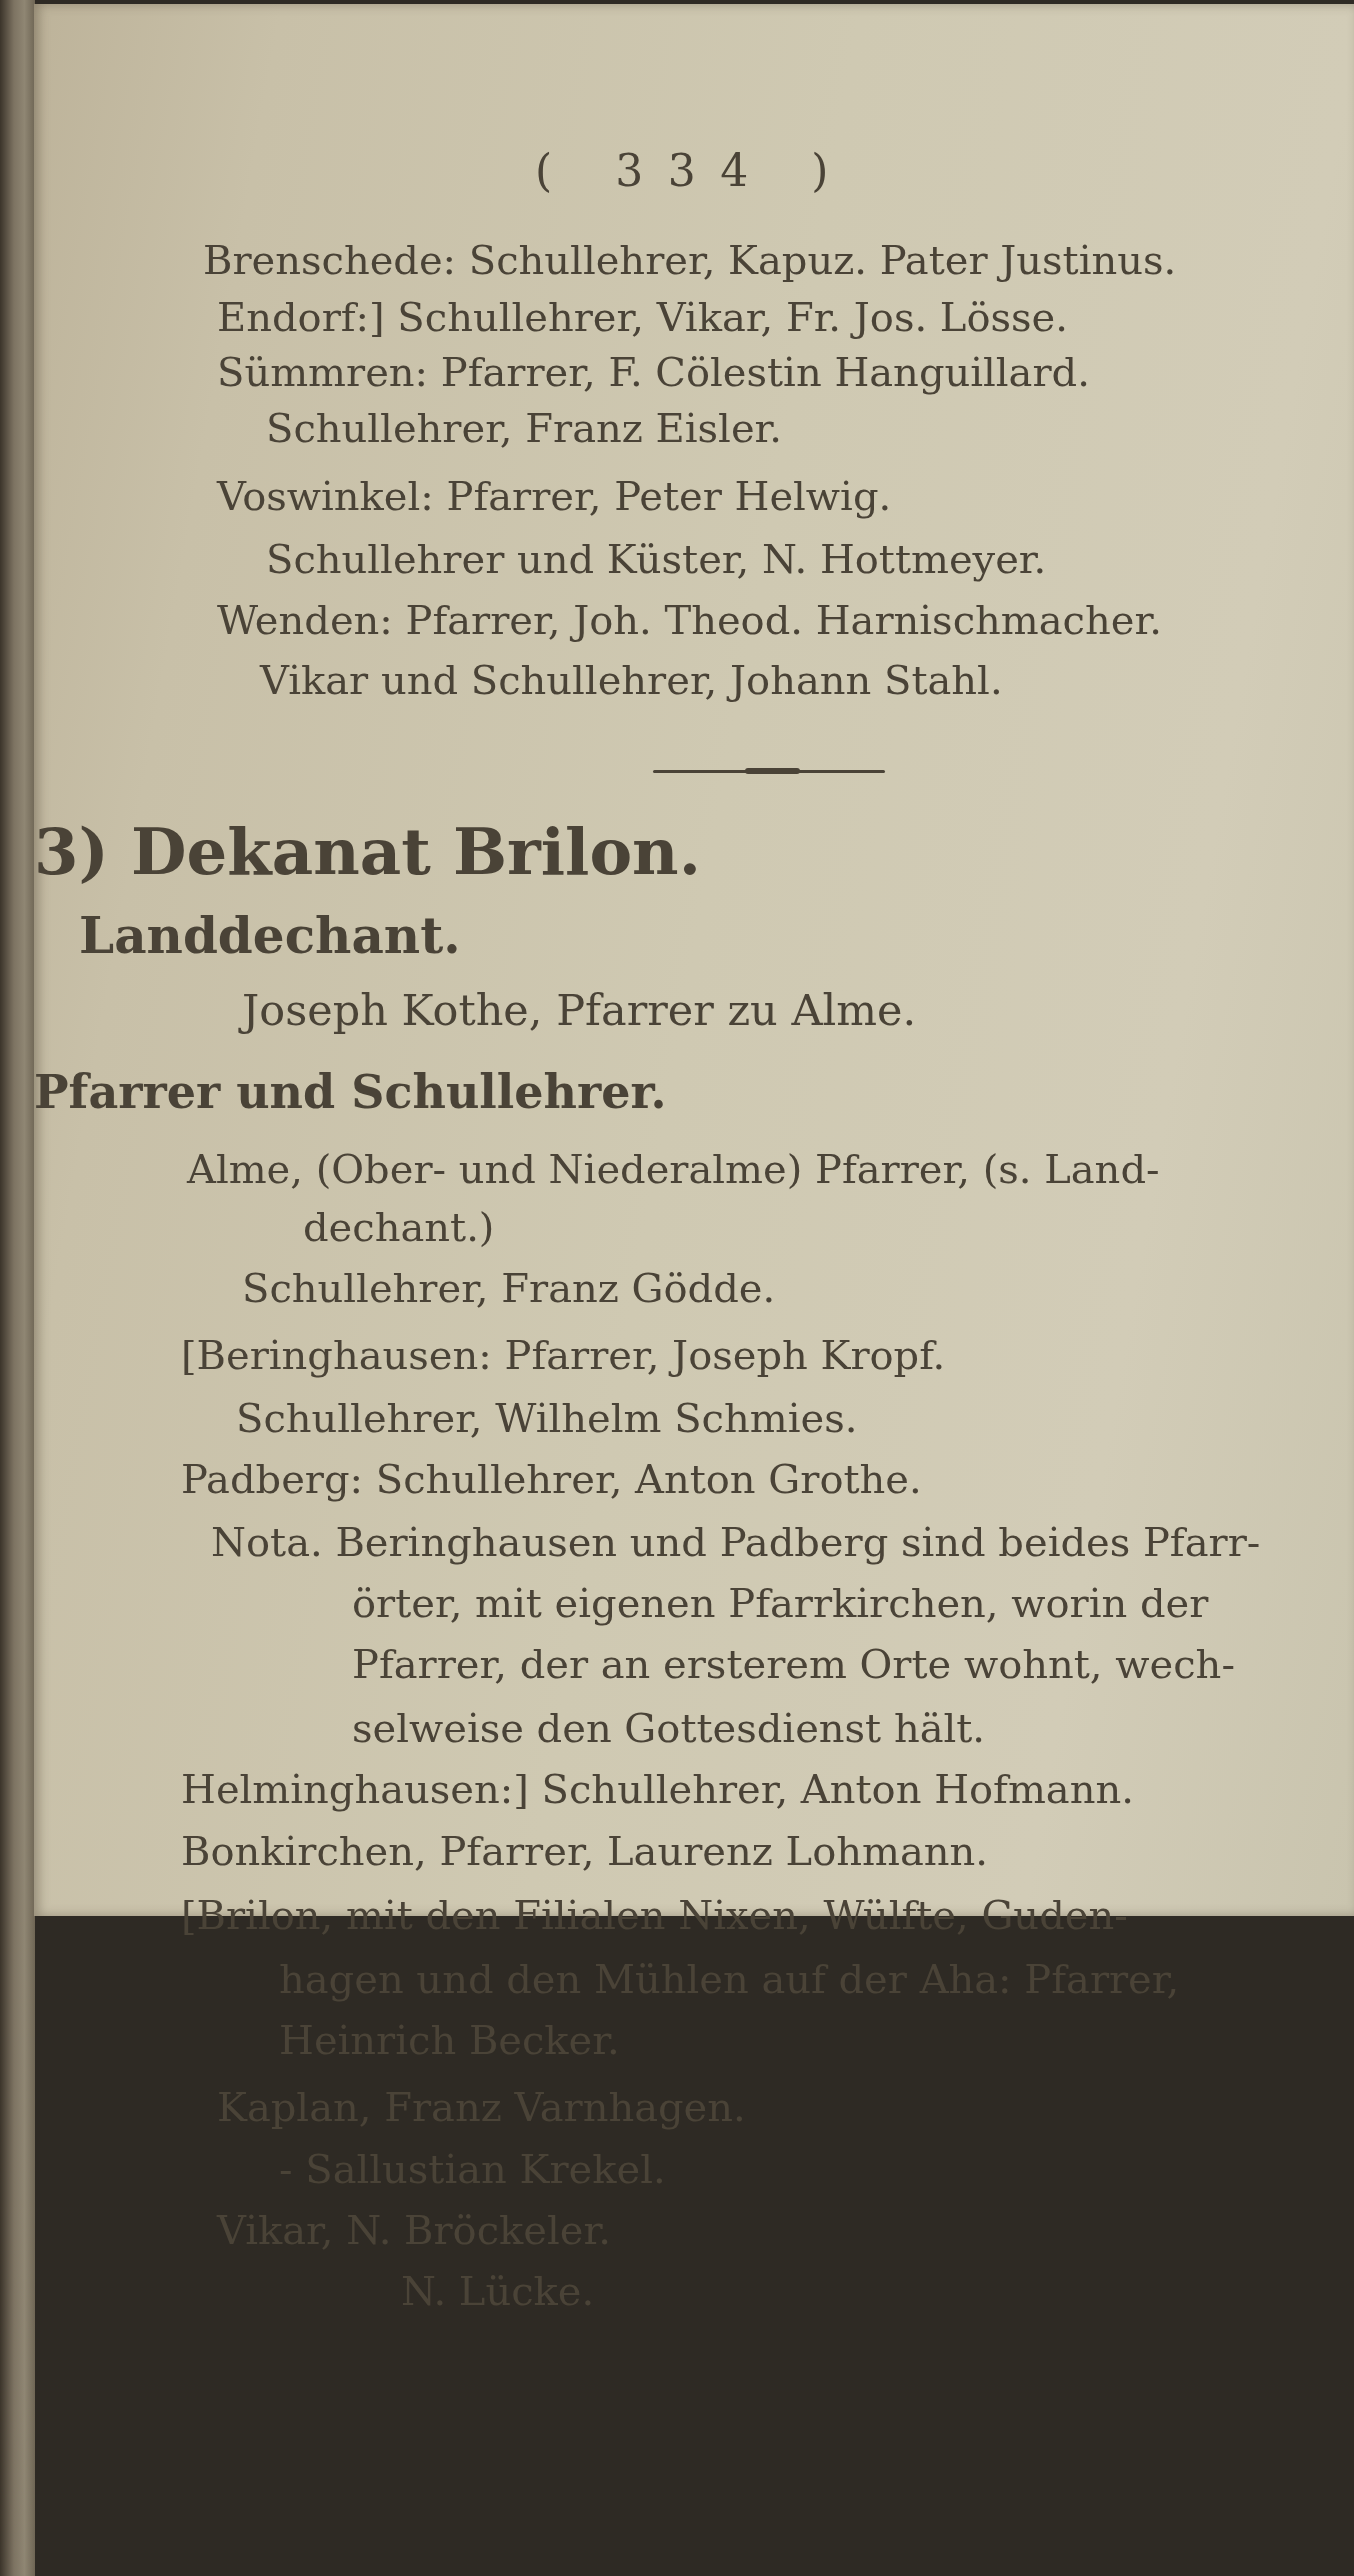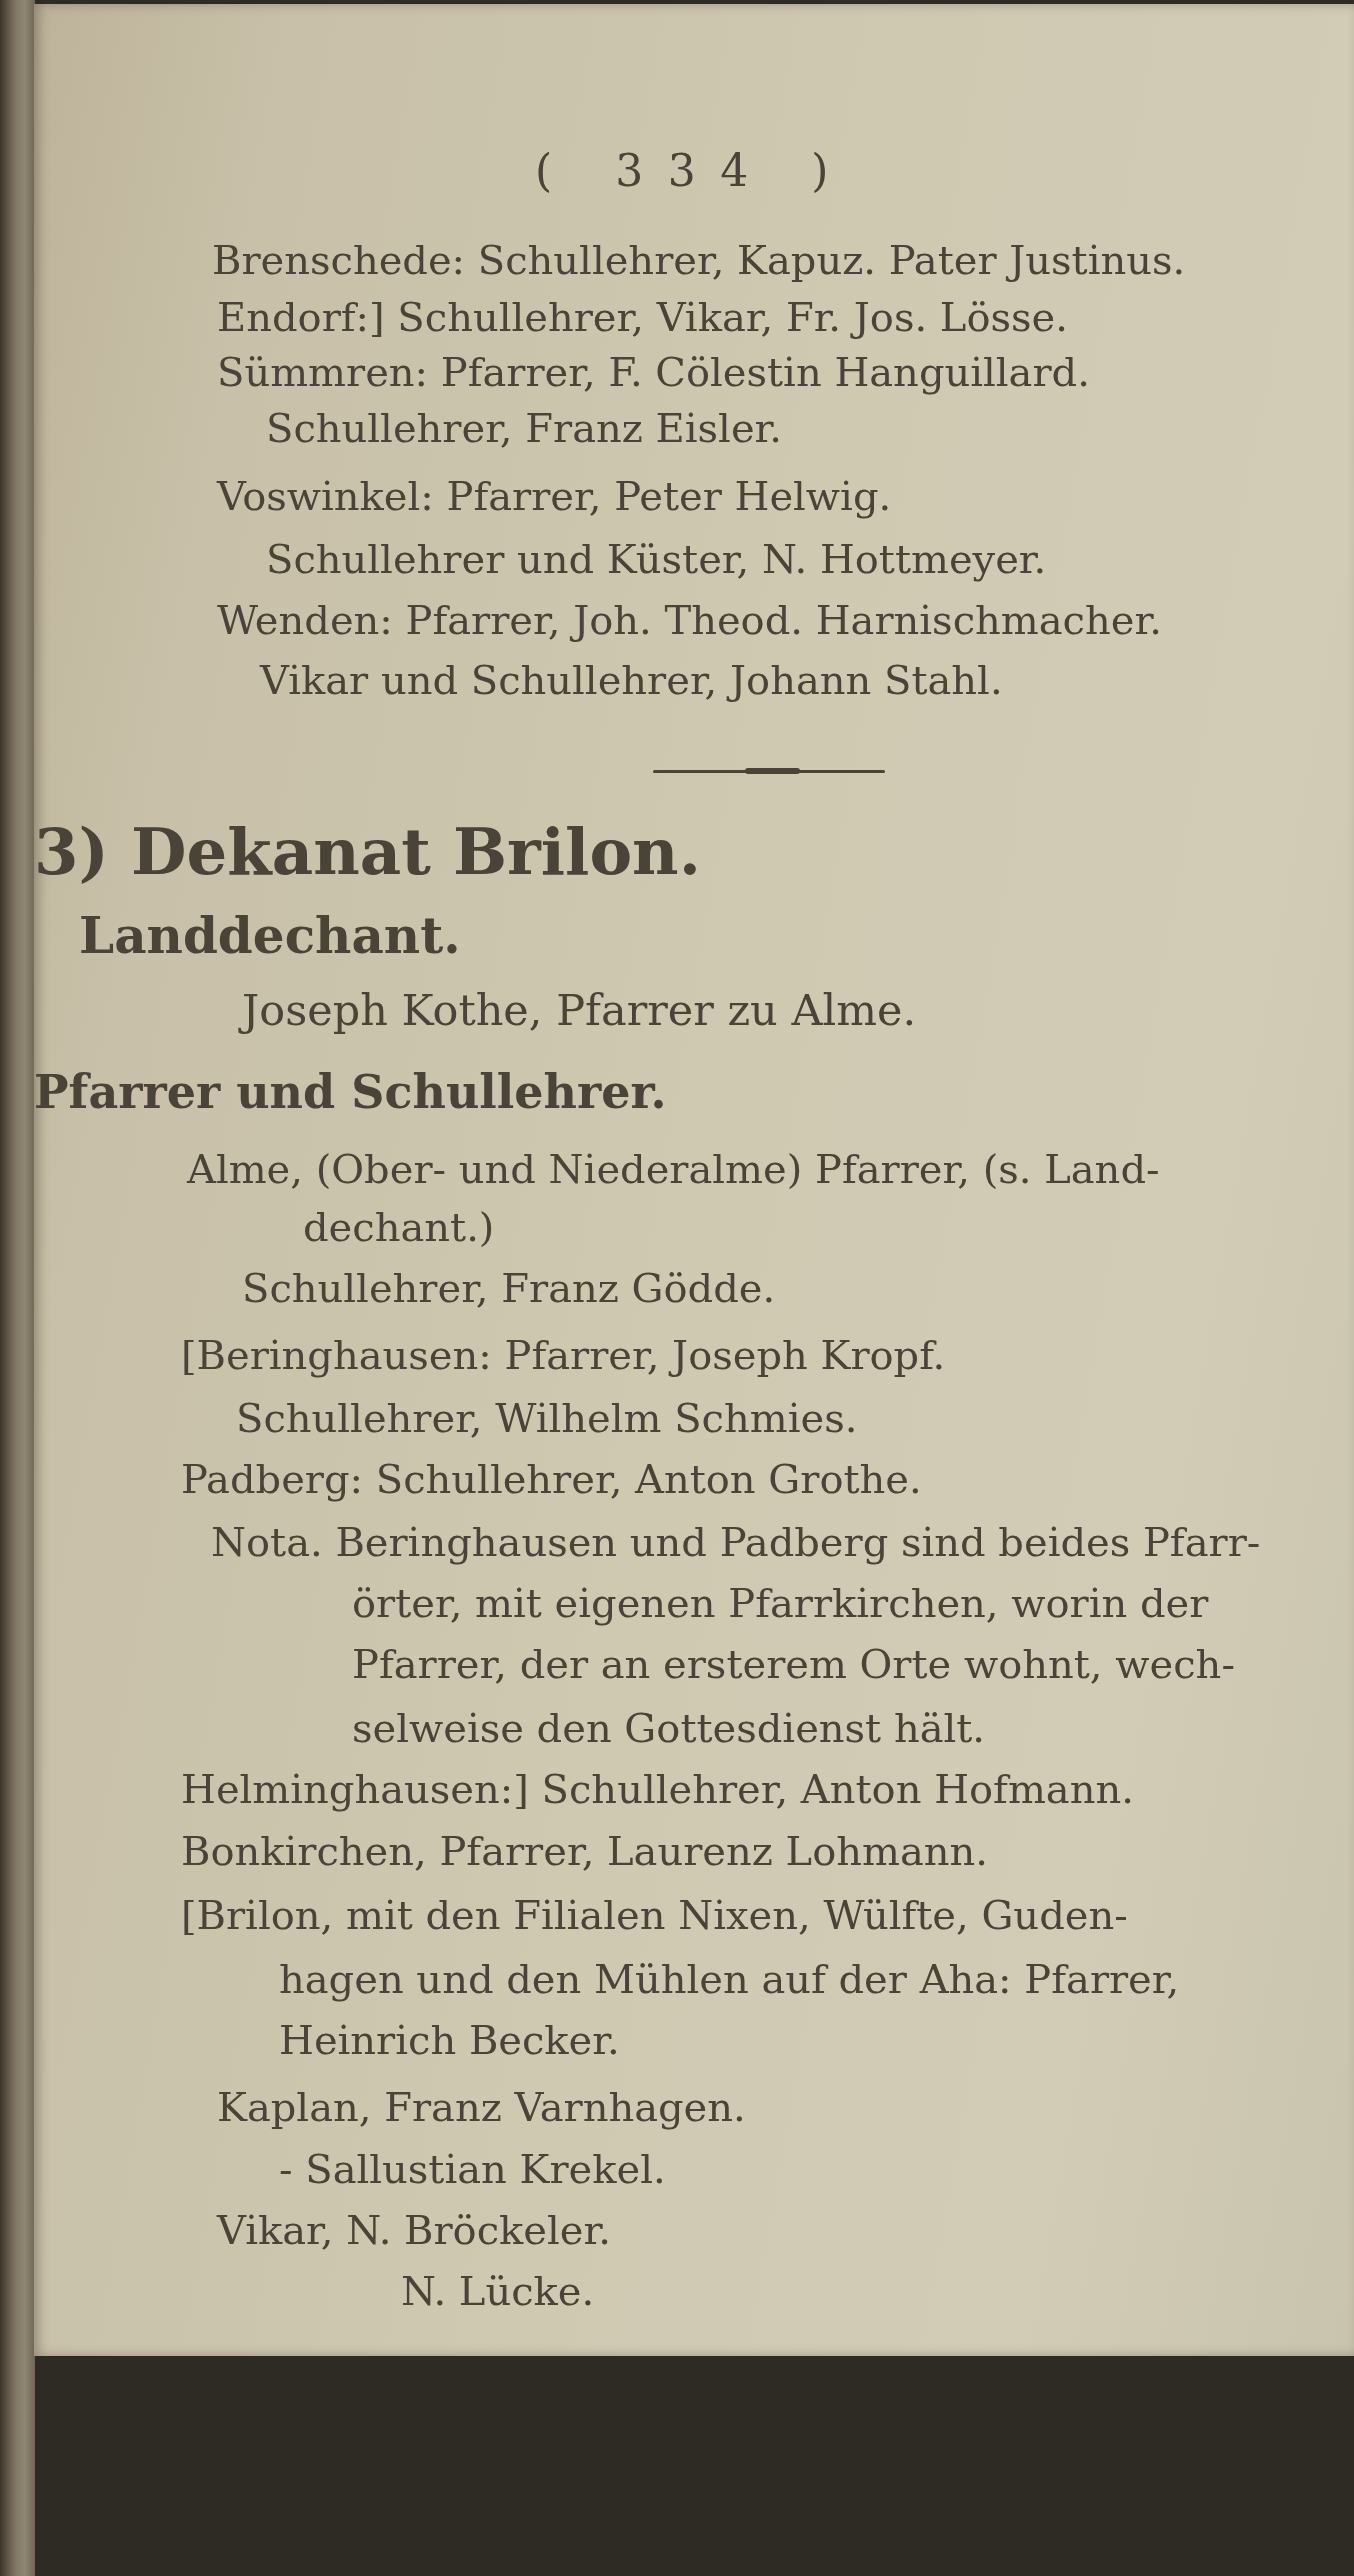--- a/index.html
+++ b/index.html
@@ -7,21 +7,21 @@
       width: 1354px; height: 2576px; position: relative; overflow: hidden;
       background: #2e2a24;
       font-family: "DejaVu Serif", serif;
       color: #4a4337;
     }
     .spine {
       position: absolute; left: 0; top: 0; width: 35px; height: 2576px;
       background: linear-gradient(90deg, #3b342a 0%, #7d7362 40%, #8f8673 70%, #6f6655 100%);
     }
     .page {
-      position: absolute; left: 34px; top: 3.7px; width: 1320px; height: 2352px;
+      position: absolute; left: 34px; top: 3.7px; width: 1320px; height: 1912px;
       background: linear-gradient(100deg, #bdb39a 0%, #c8c0a8 15%, #cfc9b2 50%, #d2ccb7 80%, #c9c4ae 100%);
       box-shadow: inset 4.9px 0 11px rgba(60,50,35,.35);
     }
     .page-number {
       position: absolute; top: 141px; left: 0; width: 100%;
       text-align: center; font-size: 44px; letter-spacing: 24.5px;
       color: #4a4337;
     }
     .line {
       position: absolute; white-space: nowrap;
@@ -44,21 +44,21 @@
   </style>
 </head>
 <body>
 
 <div class="spine"></div>
 
 <div class="page">
 
   <div class="page-number">( 334 )</div>
 
-  <div class="line" style="top:232px;left:178px;text-align:right;">Brenschede: Schullehrer, Kapuz. Pater Justinus.</div>
+  <div class="line" style="top:232px;left:169px;text-align:right;">Brenschede: Schullehrer, Kapuz. Pater Justinus.</div>
   <div class="line" style="top:289px;left:183px;">Endorf:] Schullehrer, Vikar, Fr. Jos. Lösse.</div>
   <div class="line" style="top:344px;left:183px;">Sümmren: Pfarrer, F. Cölestin Hanguillard.</div>
   <div class="line" style="top:400px;left:232px;">Schullehrer, Franz Eisler.</div>
   <div class="line" style="top:468px;left:183px;">Voswinkel: Pfarrer, Peter Helwig.</div>
   <div class="line" style="top:531px;left:232px;">Schullehrer und Küster, N. Hottmeyer.</div>
   <div class="line" style="top:592px;left:183px;">Wenden: Pfarrer, Joh. Theod. Harnischmacher.</div>
   <div class="line" style="top:652px;left:226px;">Vikar und Schullehrer, Johann Stahl.</div>
 
   <div class="rule"></div>
 

